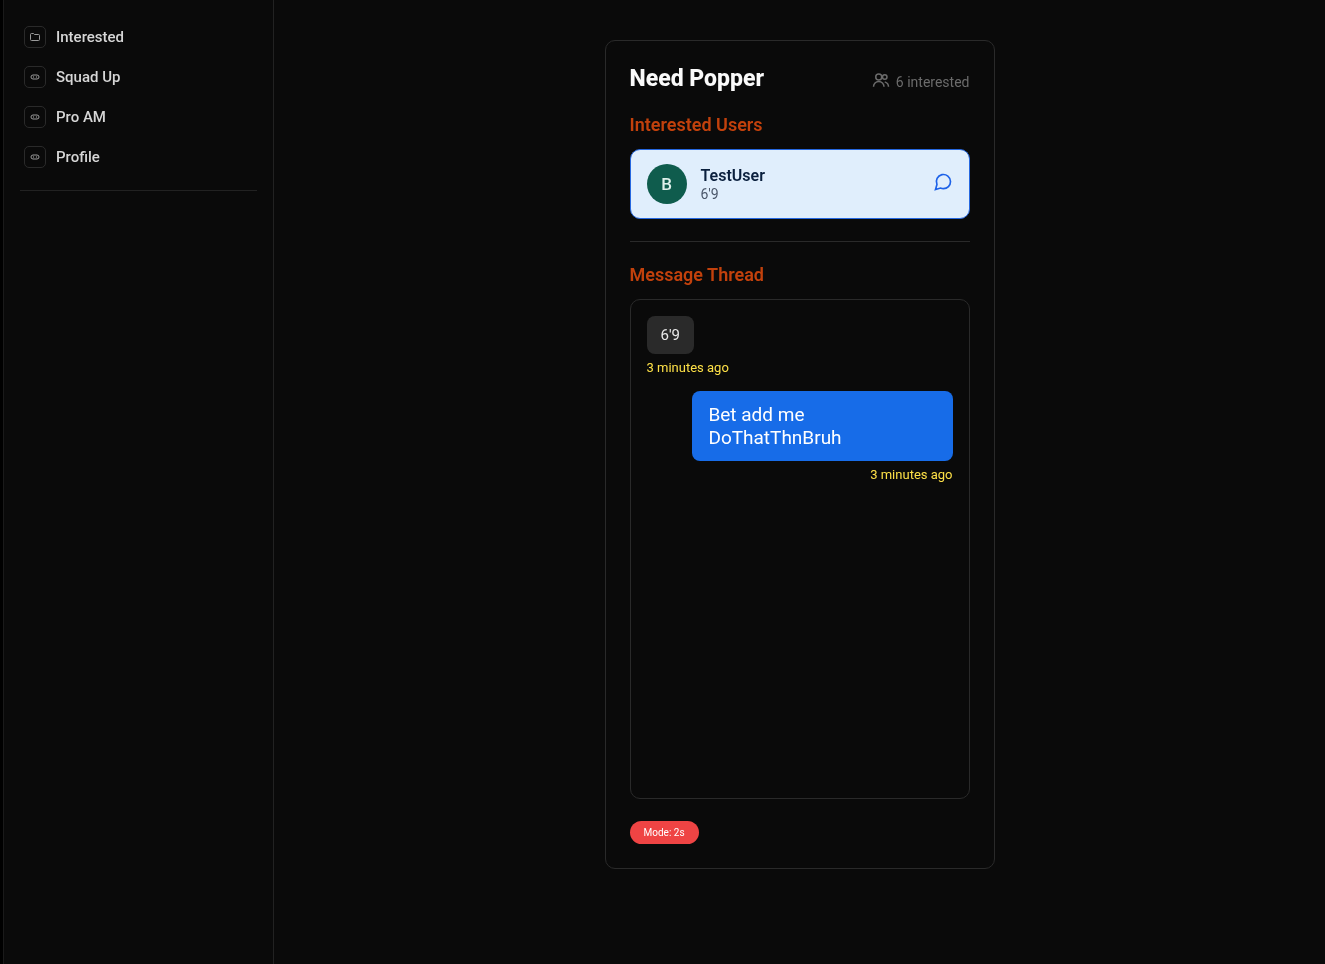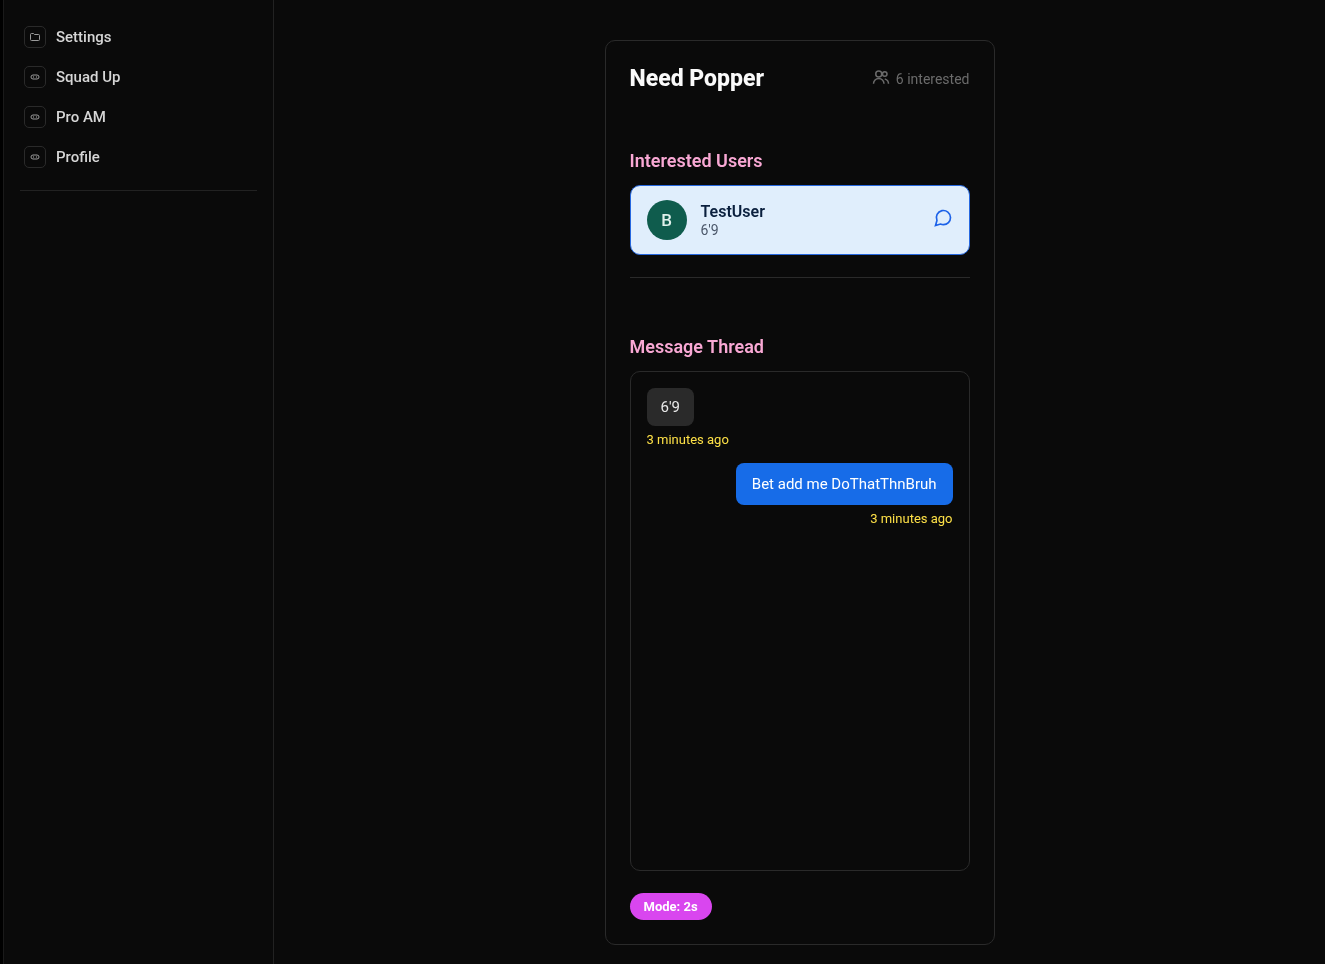--- a/index.html
+++ b/index.html
@@ -79,21 +79,21 @@
       border: 1px solid #2a2a2a;
       border-radius: 10px;
       padding: 24px;
       display: flex;
       flex-direction: column;
       height: fit-content;
     }
     .card-header {
       display: flex;
       justify-content: space-between;
-      align-items: center;
+      align-items: flex-end;
       margin-bottom: 22px;
     }
     .card-title {
       font-size: 23px;
       font-weight: 800;
       color: #fafafa;
     }
     .interested-group {
       display: flex;
       align-items: center;
@@ -104,23 +104,22 @@
     .interested-group svg {
       width: 18px;
       height: 18px;
       stroke: #6b6b6b;
       fill: none;
       stroke-width: 2;
     }
     .section-title {
       font-size: 18px;
       font-weight: 600;
-      color: #f9a8d4;
+      color: #c2410c;
       margin-bottom: 14px;
-      margin-top: 36px;
     }
     .user-card {
       background: #e0eefc;
       border: 1px solid #2668e0;
       border-radius: 10px;
       padding: 14px 16px;
       display: flex;
       align-items: center;
       gap: 14px;
       cursor: pointer;
@@ -193,21 +192,21 @@
       padding: 10px 14px;
       border-radius: 8px;
       font-size: 15px;
       max-width: 85%;
     }
     .msg-bubble-right {
       background: #176ce8;
       color: #ffffff;
       padding: 12px 16px;
       border-radius: 8px;
-      font-size: 15px;
+      font-size: 19px;
       max-width: 85%;
     }
     .msg-time {
       color: #fde047;
       font-size: 13px;
       margin-top: 6px;
     }
     .composer {
       border-top: 1px solid #2a2a2a;
       padding: 16px;
@@ -235,47 +234,47 @@
       color: #0a0a0a;
       border: none;
       border-radius: 8px;
       padding: 10px 16px;
       font-size: 14px;
       font-weight: 600;
       cursor: pointer;
     }
     .mode-badge {
       display: inline-block;
-      background: #d946ef;
+      background: #ef4444;
       color: #fff;
       border-radius: 999px;
       padding: 6px 14px;
-      font-size: 13px;
-      font-weight: 700;
+      font-size: 10px;
+      font-weight: 400;
       margin-top: 22px;
       align-self: flex-start;
       width: fit-content;
     }
   </style>
 </head>
 <body>
 
 <div class="tiny-bar"></div>
 
 <aside class="sidebar">
   <nav class="sidebar-menu">
 
 
     <div class="sidebar-item">
       <span class="sidebar-icon-box">
         <svg viewBox="0 0 24 24">
             <path d="M3 7a2 2 0 0 1 2-2h4l2 2h8a2 2 0 0 1 2 2v8a2 2 0 0 1-2 2H5a2 2 0 0 1-2-2V7z"></path>
           </svg>
       </span>
-      <span class="sidebar-label">Settings</span>
+      <span class="sidebar-label">Interested</span>
     </div>
 
     <div class="sidebar-item">
       <span class="sidebar-icon-box">
         <svg viewBox="0 0 24 24">
             <rect x="4" y="8" width="16" height="8" rx="4"></rect>
             <circle cx="9" cy="12" r="0.6"></circle>
             <circle cx="15" cy="12" r="0.6"></circle>
           </svg>
       </span>

